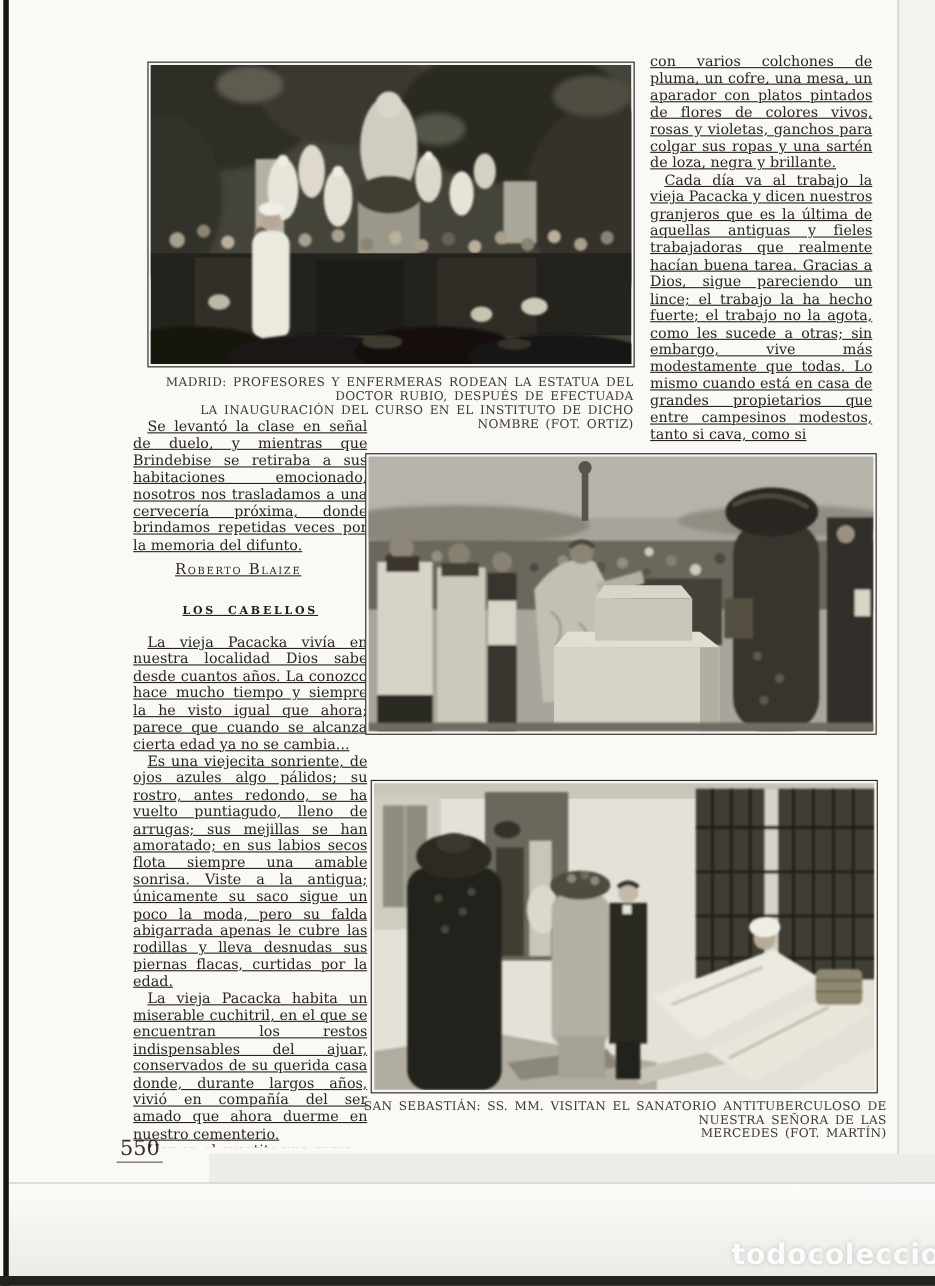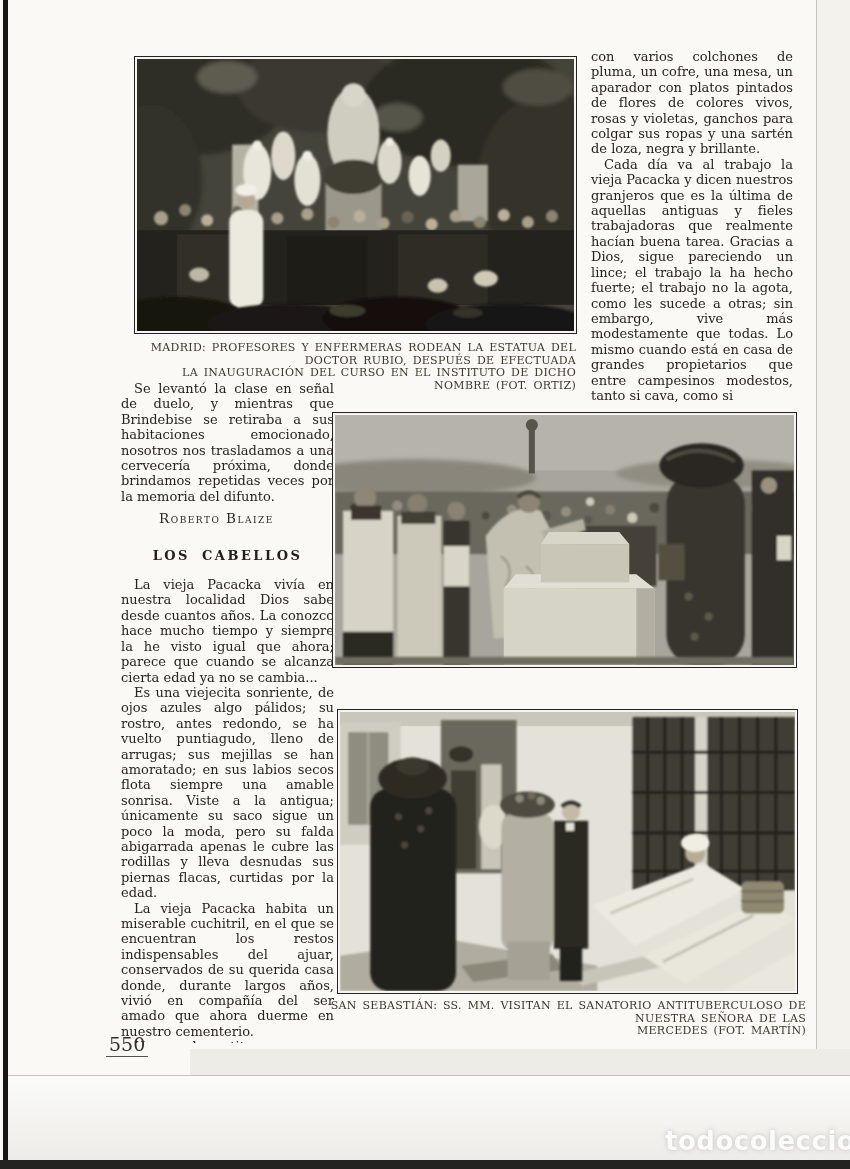--- a/index.html
+++ b/index.html
@@ -67,37 +67,38 @@
   .caption1 { left: 128px; top: 342px; width: 448px; }
   .caption2 { left: 328px; top: 675px; width: 464px; }
   .caption3 { left: 328px; top: 1000px; width: 478px; }
   
   .col {
     position: absolute;
     color: #272420;
     font-size: 13px;
     line-height: 15.4px;
     text-align: justify;
+    text-decoration: underline;
   }
   .col p { margin: 0; text-indent: 13px; }
   .col p.noindent { text-indent: 0; }
   .right-col { left: 591px; top: 49px; width: 202px; height: 360px; }
   .left-col  { left: 121px; top: 381px; width: 213px; height: 662px; overflow: hidden; }
   .signature {
     margin: 7px 22px 0 0;
     text-align: center;
     font-variant: small-caps;
     letter-spacing: 1.5px;
     font-size: 13.5px;
     color: #2c2923;
   }
   .heading {
     margin: 21px 0 14px 0;
     text-align: center;
-    font-size: 13px;
+    font-size: 10px;
     font-weight: bold;
     letter-spacing: 2.5px;
     word-spacing: 5px;
     color: #23201b;
   }
   
   .page-number {
     position: absolute; left: 106px; top: 1033px;
     font-size: 19px; color: #33302a;
     padding: 0 3px 1px 3px;

